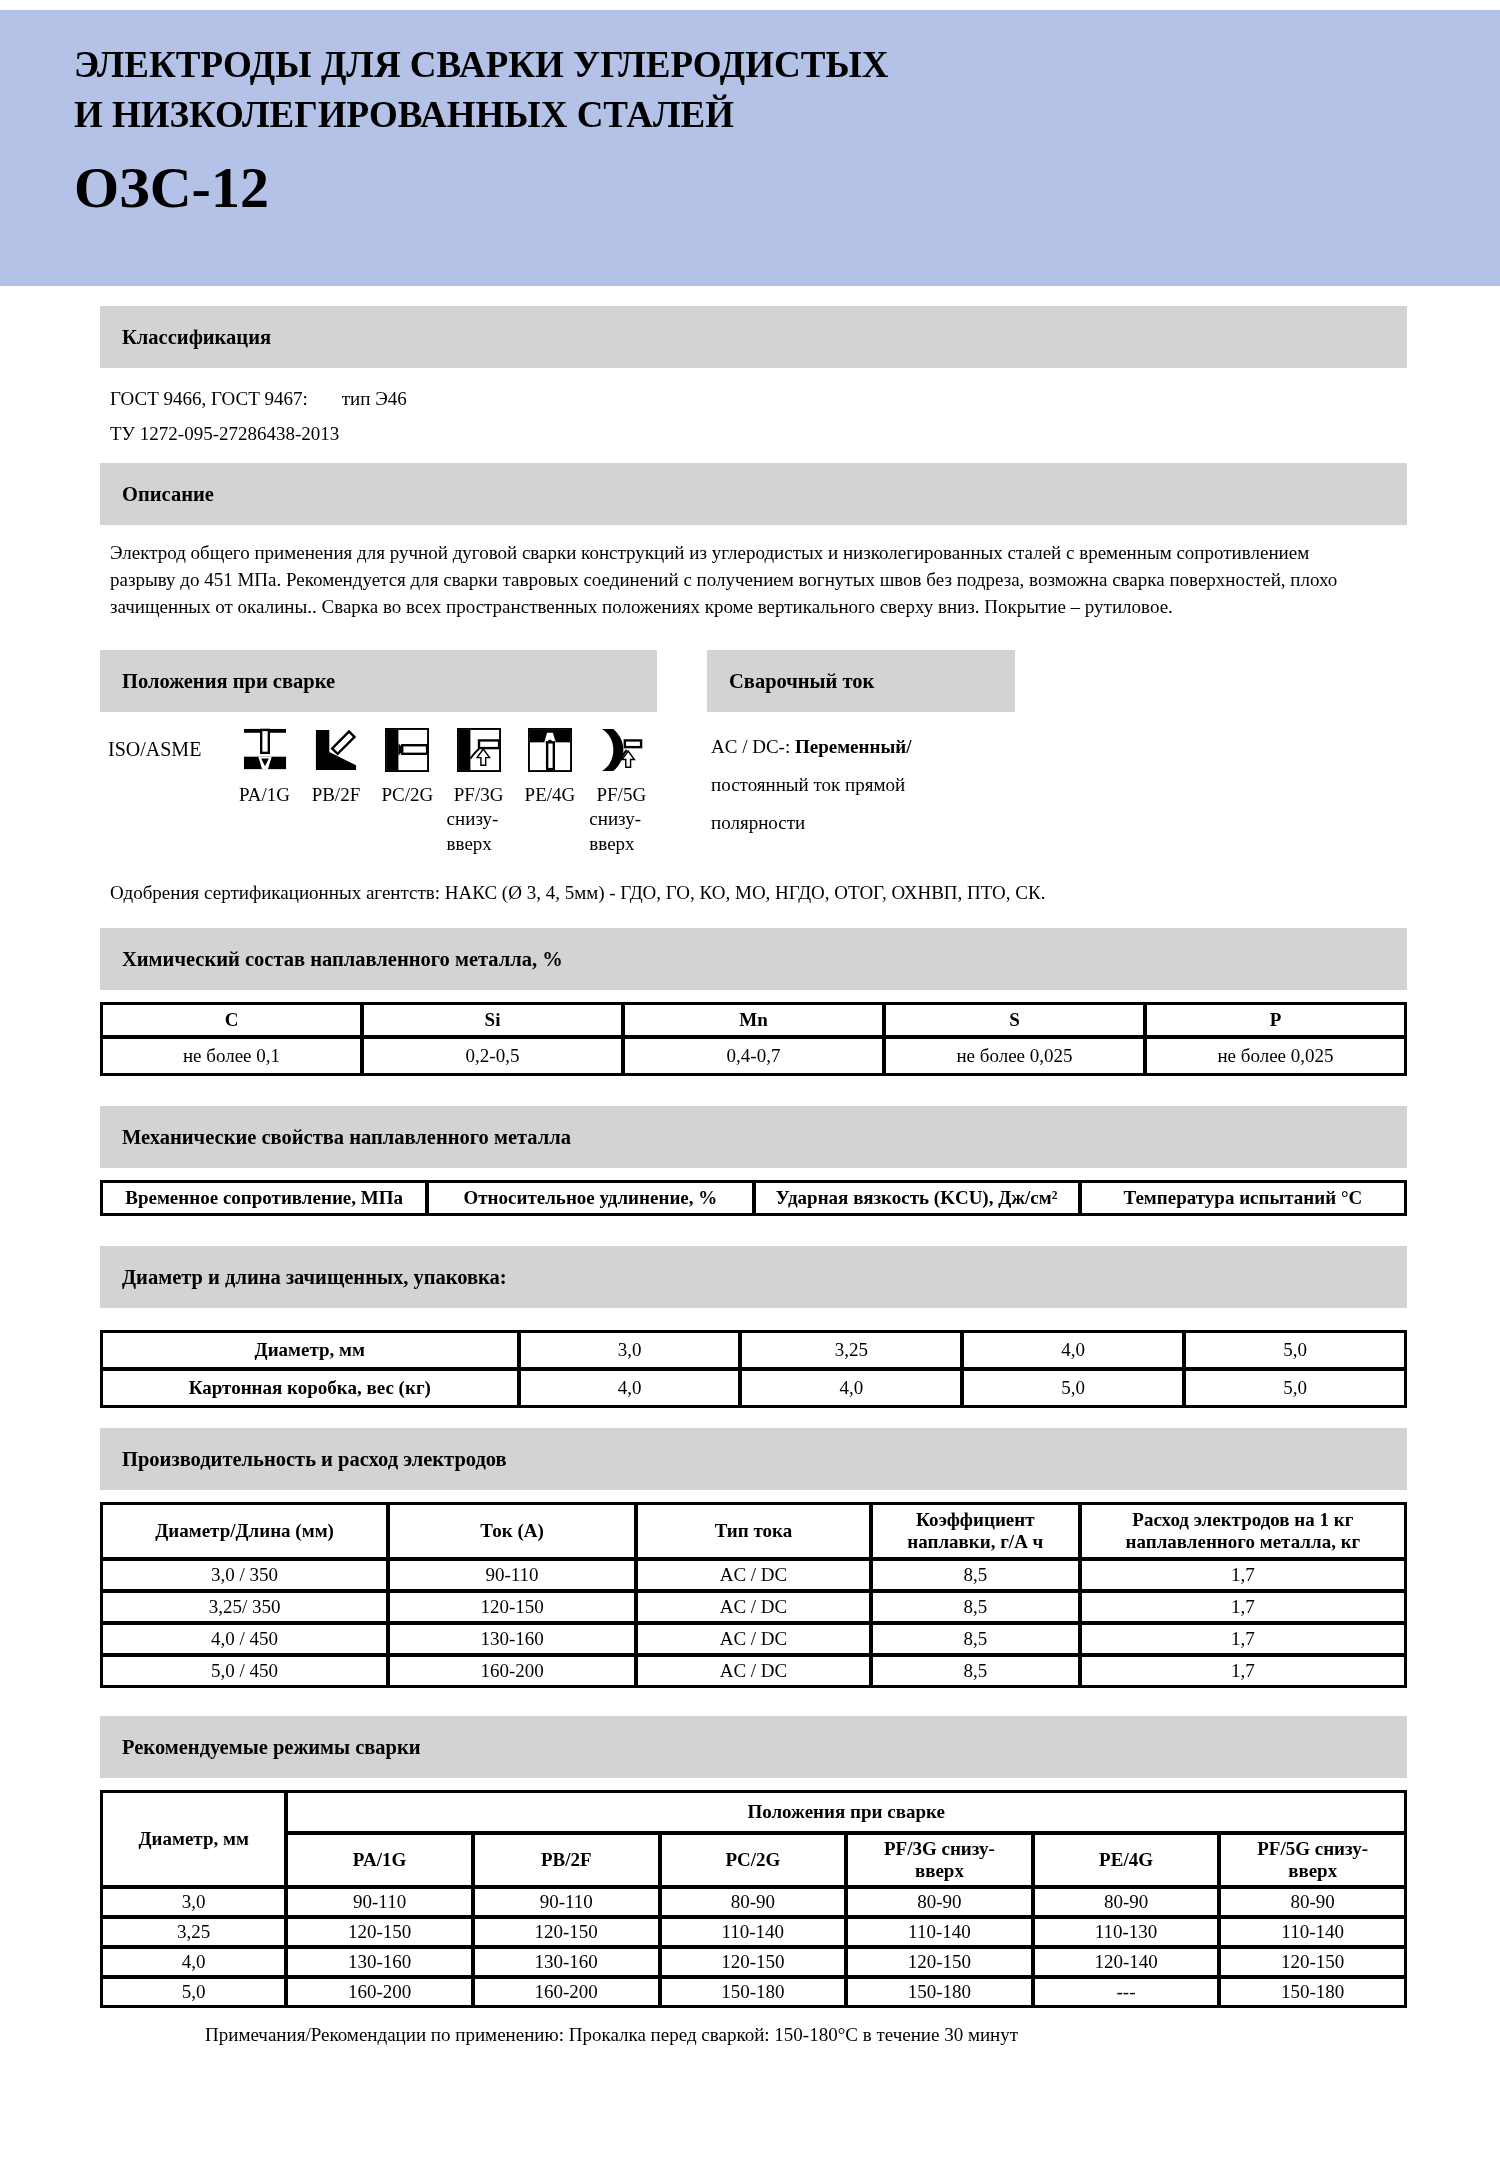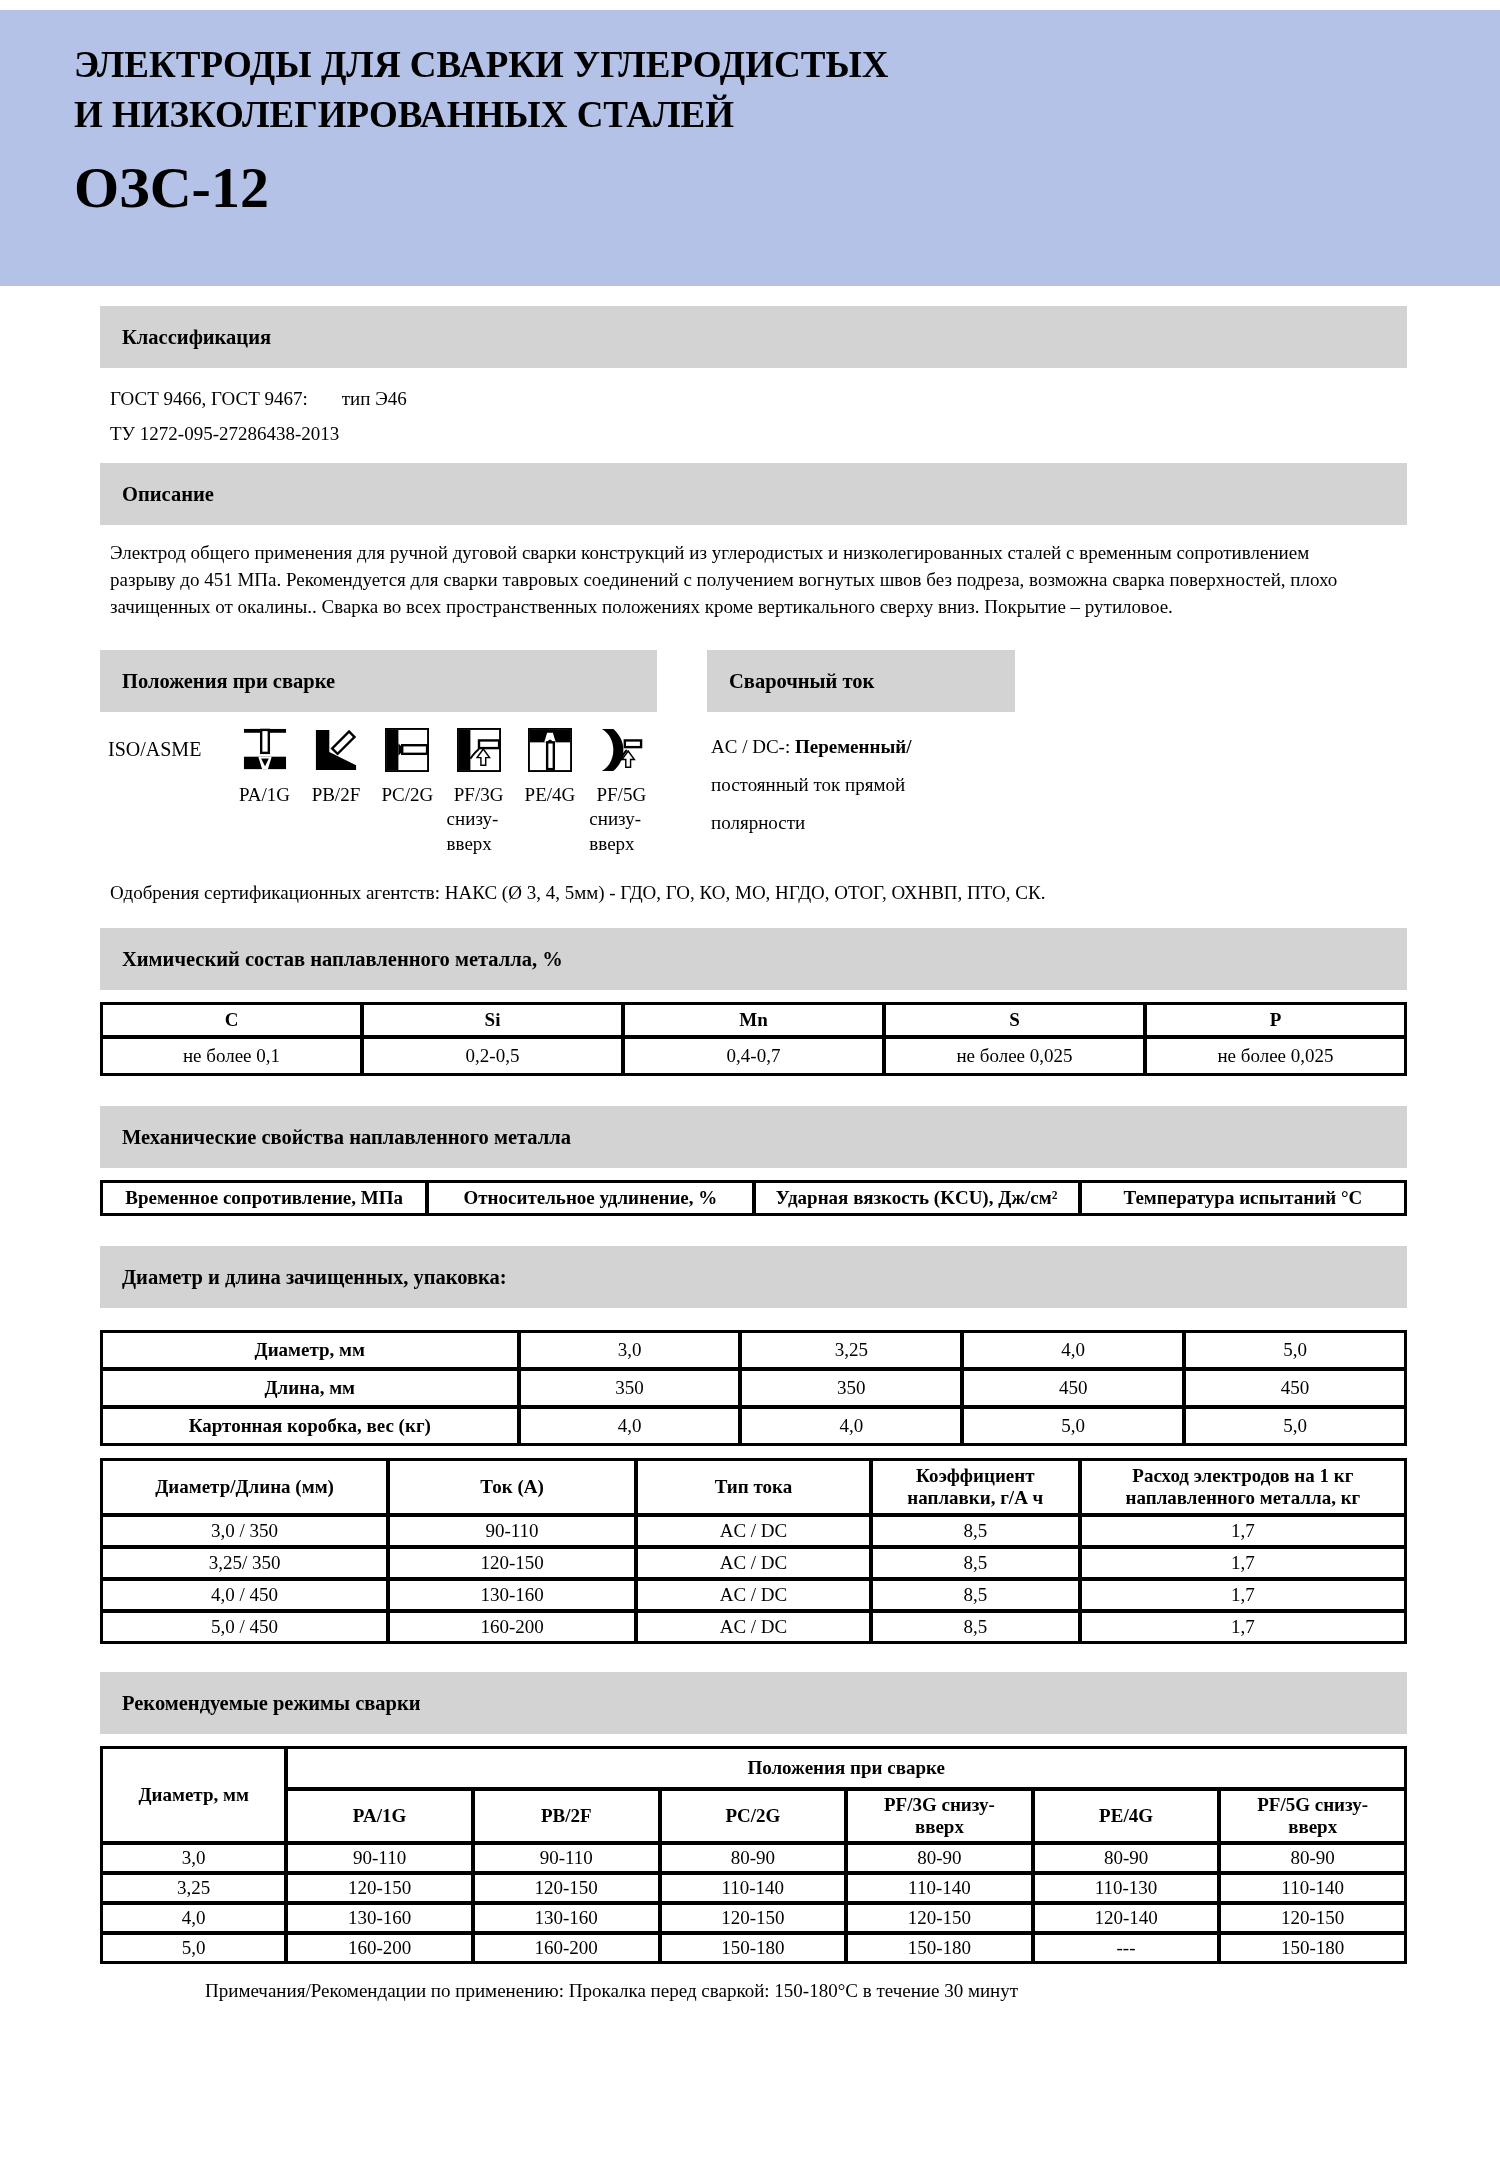--- a/index.html
+++ b/index.html
@@ -237,37 +237,33 @@
         </colgroup>
       <tbody>
           <tr>
         <td class="rowlbl">Диаметр, мм</td>
         <td>3,0</td>
         <td>3,25</td>
         <td>4,0</td>
         <td>5,0</td>
       </tr>
       <tr>
-        <td class="rowlbl">Длина, мм</td>
-        <td>350</td>
-        <td>350</td>
-        <td>450</td>
-        <td>450</td>
-      </tr>
-      <tr>
         <td class="rowlbl">Картонная коробка, вес (кг)</td>
         <td>4,0</td>
         <td>4,0</td>
         <td>5,0</td>
         <td>5,0</td>
       </tr>
     </tbody>
       </table>
   </div>
 
+  <div class="bar mt36">
+    <span>Производительность и расход электродов</span>
+  </div>
   <div class="tblwrap">
     <table class="tbl">
       <colgroup>
           <col style="width:22%">
           <col style="width:19%">
           <col style="width:18%">
           <col style="width:16%">
           <col style="width:25%">
         </colgroup>
       <tbody>

